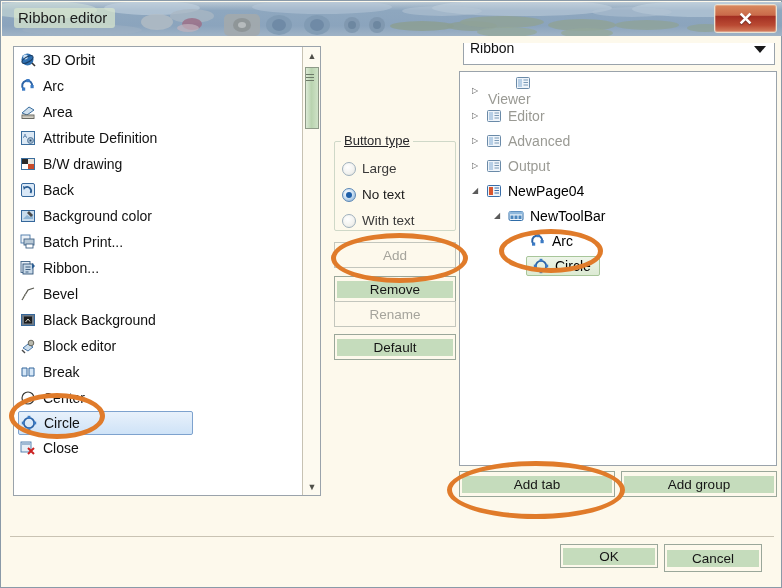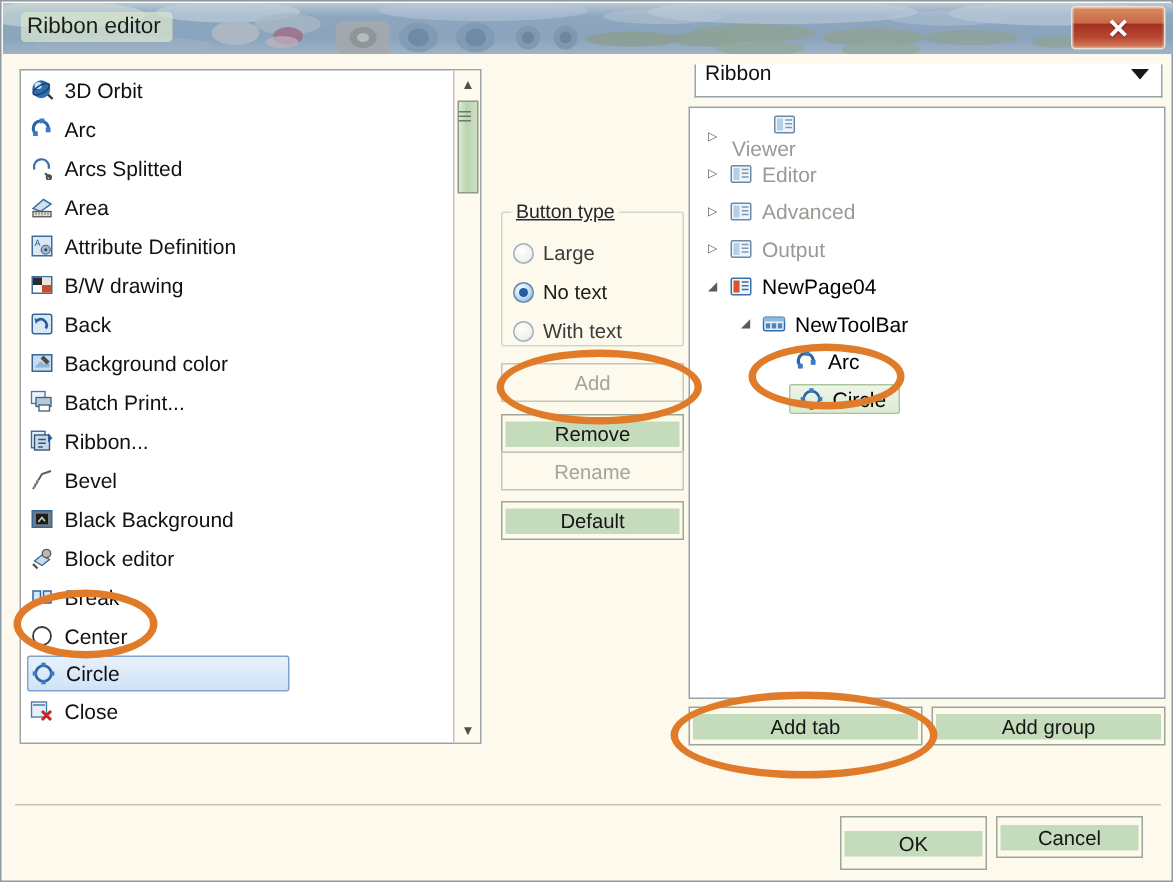--- a/index.html
+++ b/index.html
@@ -236,28 +236,20 @@
           <span class="ic"><svg width="16" height="16" viewBox="0 0 16 16">
               <path d="M3.5 11 A5 5 0 1 1 12 9" fill="none" stroke="#2c63a6" stroke-width="2"></path>
               <rect x="2" y="9.5" width="3.2" height="3.2" fill="#3b7ac4"></rect>
               <rect x="10.5" y="7" width="3.2" height="3.2" fill="#3b7ac4"></rect>
               <rect x="6.4" y="1" width="3.2" height="3.2" fill="#3b7ac4"></rect>
             </svg></span>
           <span class="lbl">Arc</span>
         </div>
         <div class="row">
           <span class="ic"><svg width="16" height="16" viewBox="0 0 16 16">
-              <path d="M3 9 A5 5 0 1 1 12.5 8.5" fill="none" stroke="#3a6ea8" stroke-width="1.4"></path>
-              <path d="M10 11.5 l3.5 3" stroke="#4a4a4a" stroke-width="1.4"></path>
-              <circle cx="12.6" cy="14.2" r="1.5" fill="none" stroke="#4a4a4a" stroke-width="1.2"></circle>
-            </svg></span>
-          <span class="lbl">Arcs Splitted</span>
-        </div>
-        <div class="row">
-          <span class="ic"><svg width="16" height="16" viewBox="0 0 16 16">
               <path d="M2 9 L9 3 L14 6 L7 11 Z" fill="#cfe0ee" stroke="#3b6e9e" stroke-width="1"></path>
               <rect x="2" y="11" width="12" height="3.5" fill="#e9e6da" stroke="#5a5a52" stroke-width="0.9"></rect>
               <path d="M4 11.5 v2 M6 11.5 v2 M8 11.5 v2 M10 11.5 v2 M12 11.5 v2" stroke="#5a5a52" stroke-width="0.6"></path>
             </svg></span>
           <span class="lbl">Area</span>
         </div>
         <div class="row">
           <span class="ic"><svg width="16" height="16" viewBox="0 0 16 16">
               <rect x="1.5" y="1.5" width="13" height="13" fill="#dce9f5" stroke="#3b6e9e" stroke-width="1"></rect>
               <text x="3" y="8" font-size="6" fill="#2a5d93" font-family="sans-serif">A</text>
@@ -518,21 +510,21 @@
         <span class="txt">Add tab</span>
       </div>
       <div class="btn" style="left: 162px; top: 0px; width: 156px; height: 26px;">
         <span class="fill"></span>
         <span class="txt">Add group</span>
       </div>
     </div>
 
   <div class="sep"></div>
   <div id="footerbtns">
-      <div class="btn" style="left: 559px; top: 543px; width: 98px; height: 36px;">
+      <div class="btn" style="left: 559px; top: 543px; width: 98px; height: 24px;">
         <span class="fill"></span>
         <span class="txt">OK</span>
       </div>
       <div class="btn" style="left: 663px; top: 543px; width: 98px; height: 28px;">
         <span class="fill"></span>
         <span class="txt">Cancel</span>
       </div>
     </div>
 
   <div class="annot" style="left:8px;top:392px;width:86px;height:36px;"></div>

